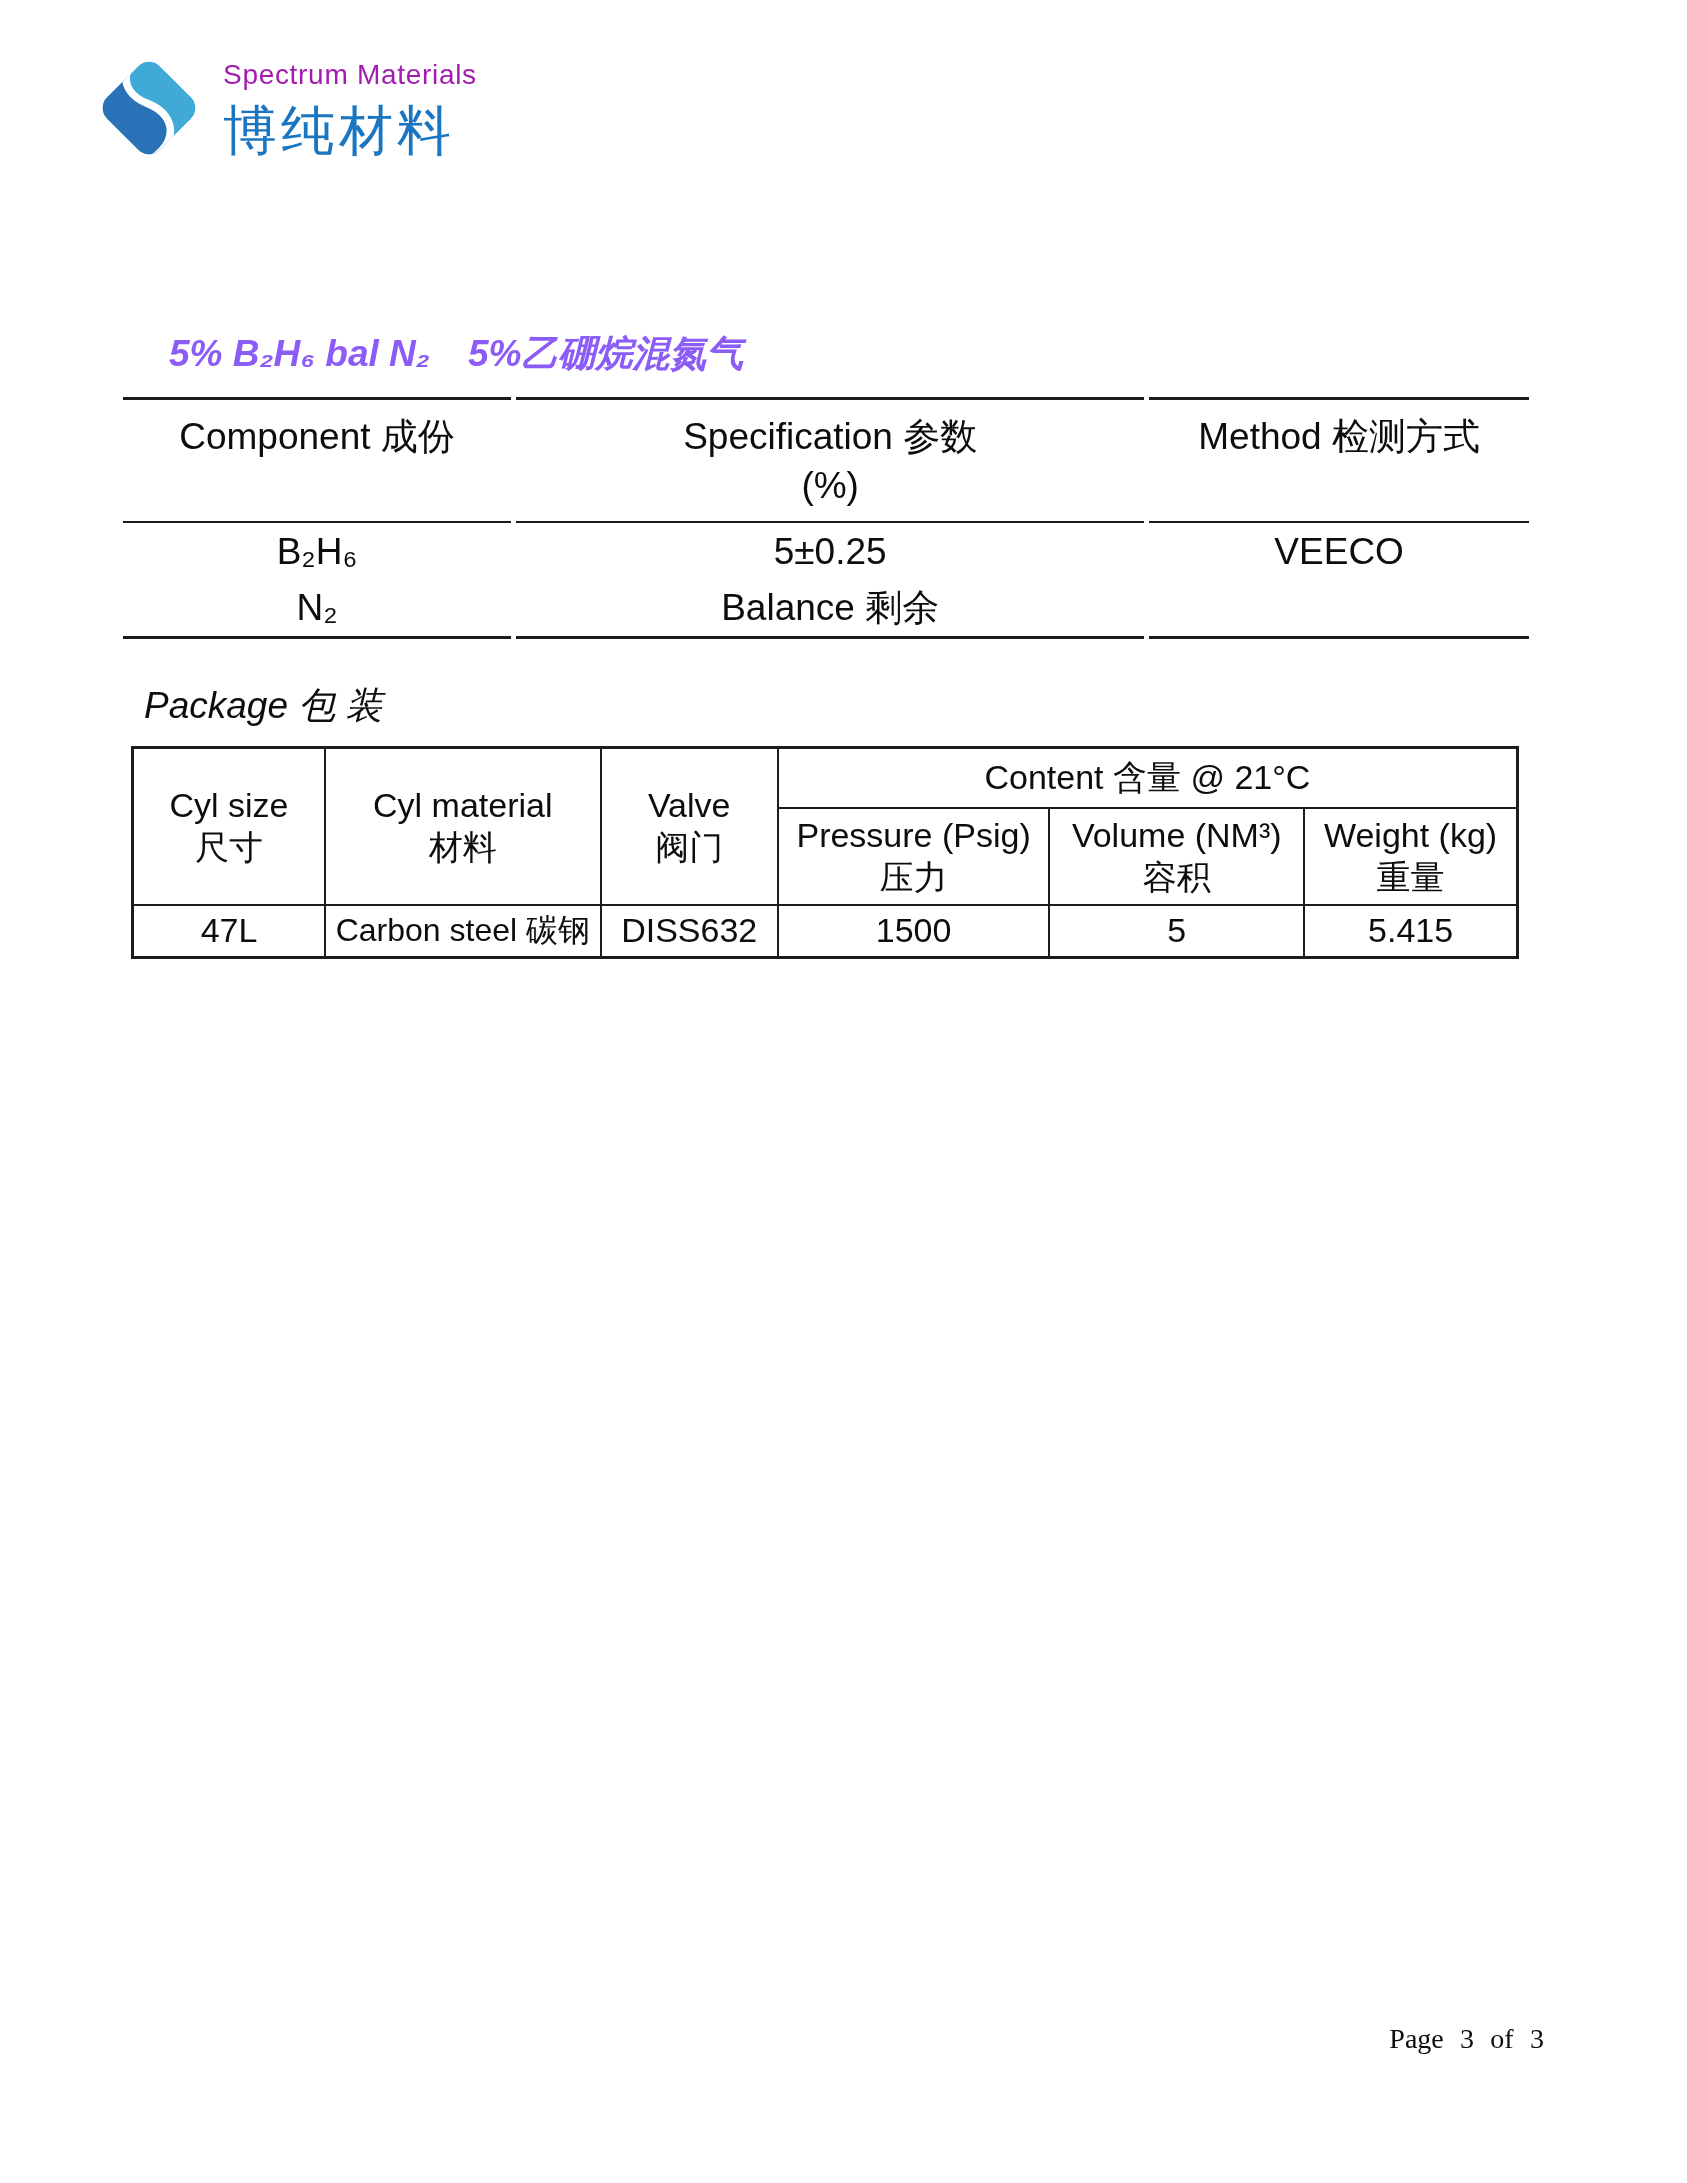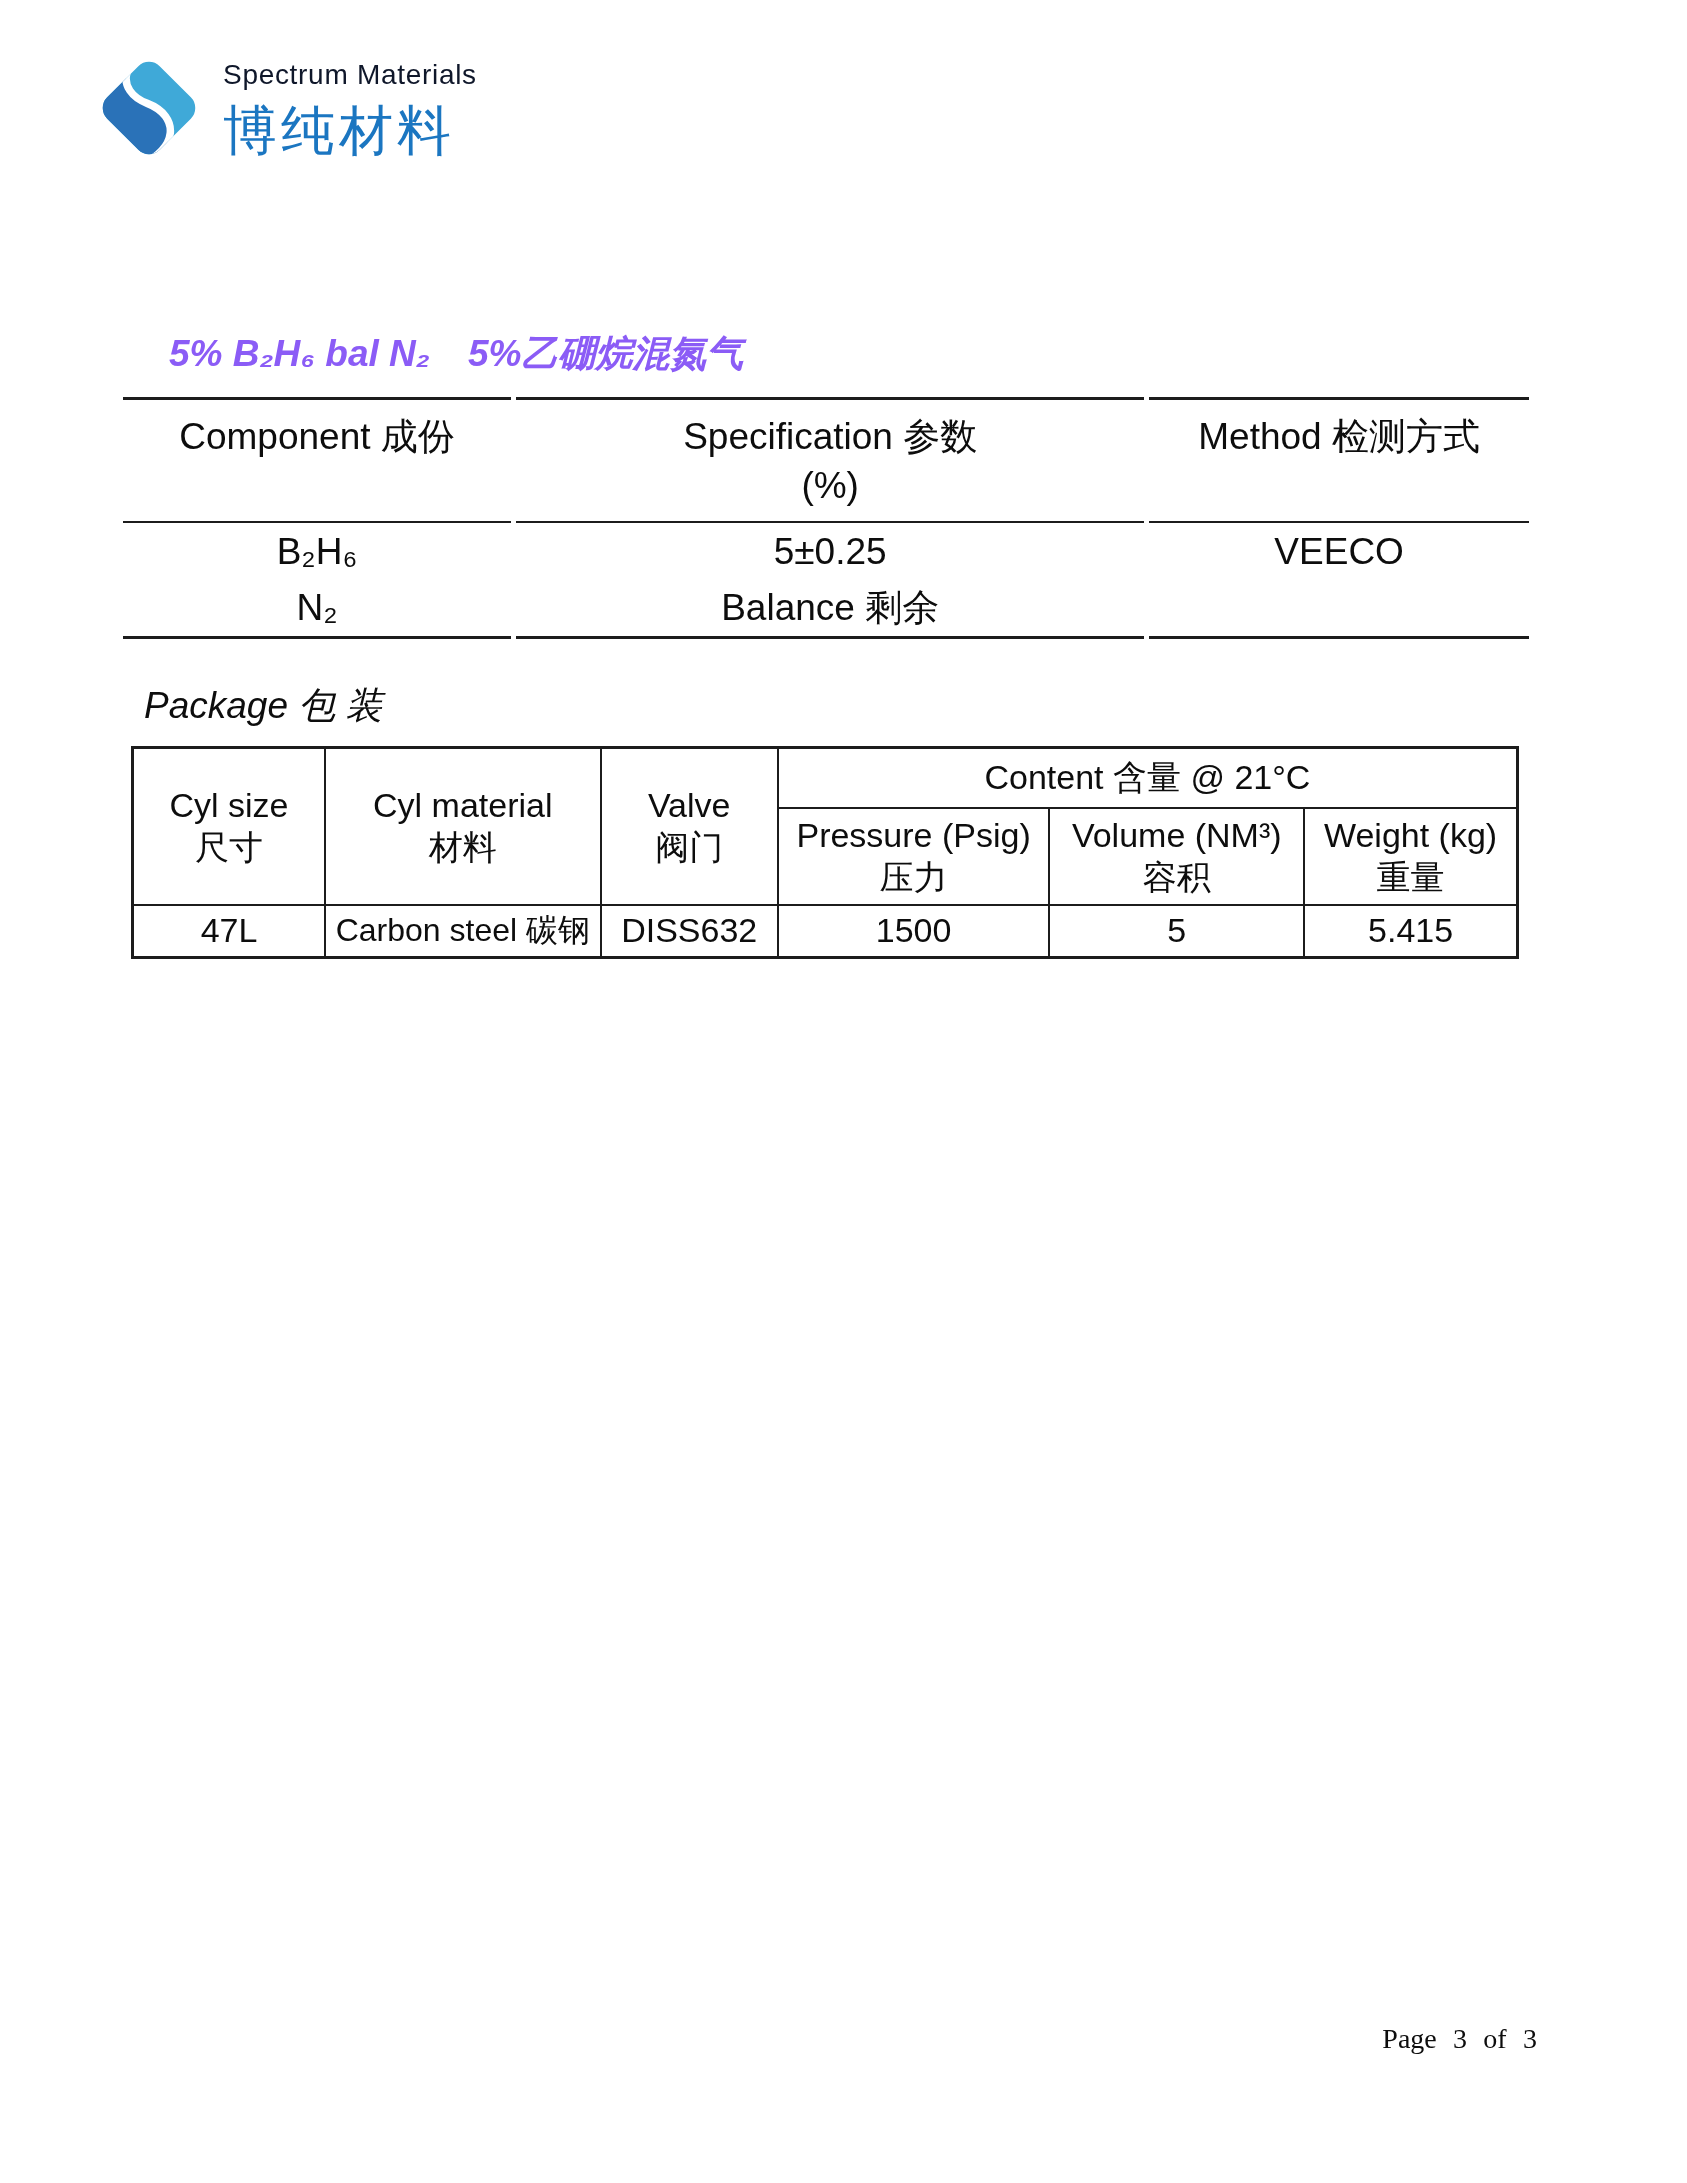--- a/index.html
+++ b/index.html
@@ -20,21 +20,21 @@
     left: 91px;
     top: 50px;
     display: flex;
     align-items: flex-start;
   }
   .logo-icon { display: block; }
   .logo-text { margin-left: 16px; padding-top: 9.3px; }
   .brand-en {
     font-size: 28px;
     letter-spacing: 0.7px;
-    color: #0f172a;
+    color: #a21caf;
     font-weight: 400;
   }
   .brand-cn {
     font-size: 54px;
     letter-spacing: 4px;
     color: #1b76c1;
     margin-top: 4px;
     font-weight: 400;
   }
   .doc-title {
@@ -124,21 +124,21 @@
   .package-table .sub-row th { height: 97px; line-height: 42px; padding: 2.6px 0; }
   .package-table .span-cell { line-height: 42px; }
   .package-table tbody td { height: 53px; }
   .package-table .cell-line { display: block; }
   .package-table td.material-cell { font-size: 32px; }
 
   
   .page-number {
     position: absolute;
     top: 2023px;
-    right: 150px;
+    right: 143px;
     font-family: "Liberation Serif", "DejaVu Serif", serif;
     font-size: 28px;
     word-spacing: 9.3px;
     color: #0d0d0d;
   }
 </style>
 </head>
 <body>
 
 <div class="page">

